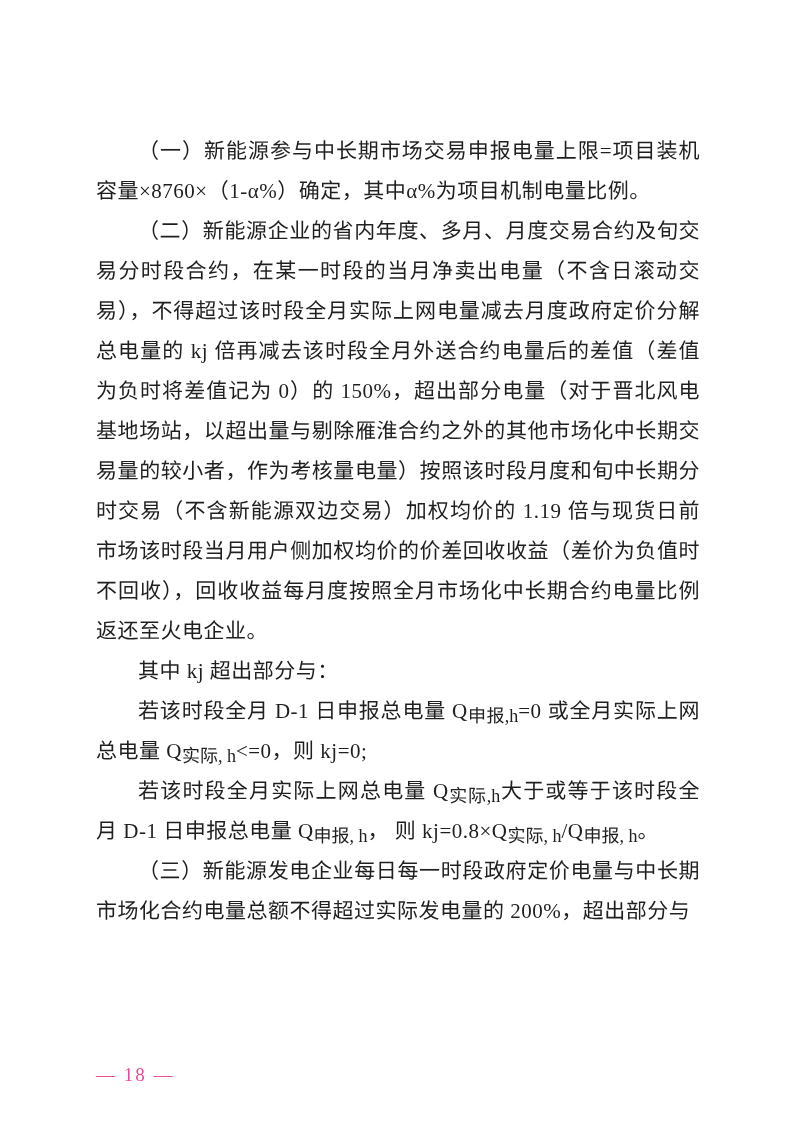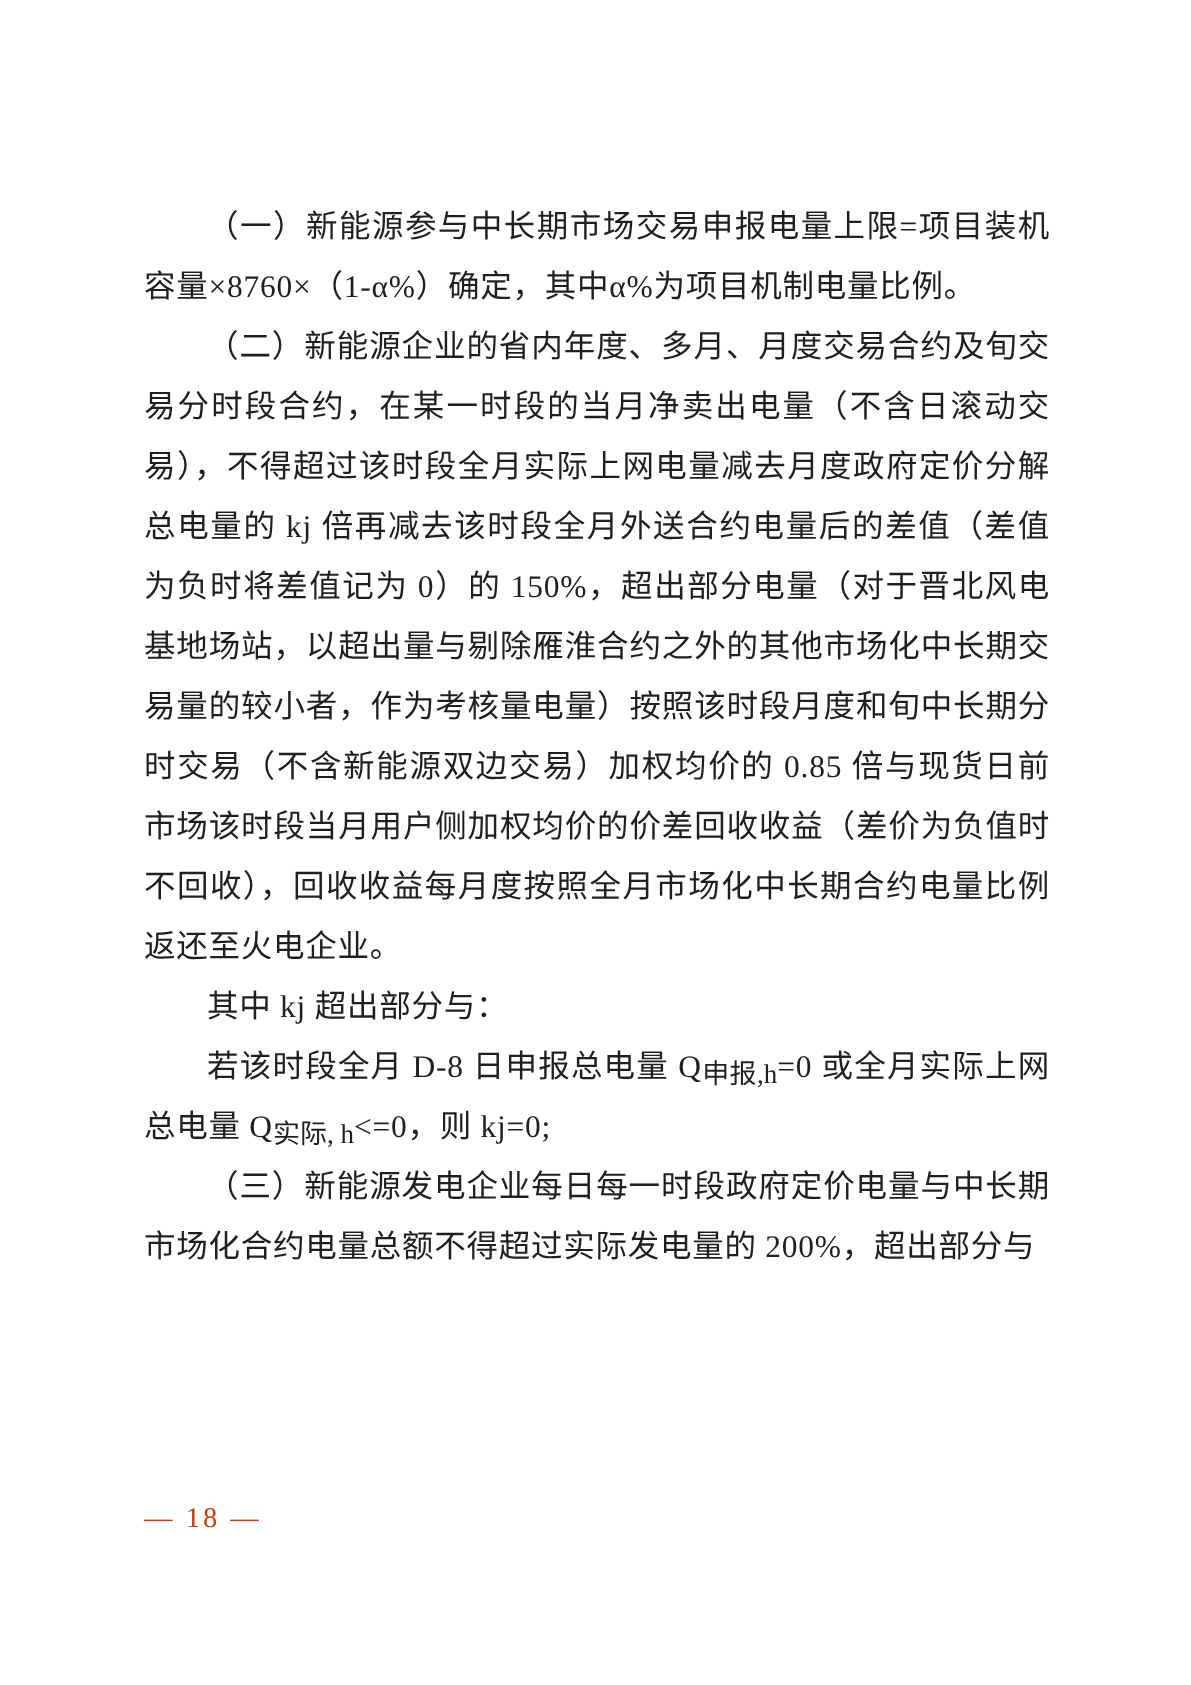--- a/index.html
+++ b/index.html
@@ -37,32 +37,33 @@
     font-size: 18px;
     letter-spacing: 0;
     line-height: 0;
     vertical-align: baseline;
     position: relative;
     top: 4px;
   }
   .page-footer {
     position: absolute;
     left: 96px;
-    top: 1002px;
+    top: 1064px;
     font-size: 19px;
     letter-spacing: 2px;
-    color: #c2410c;
+    color: #ec4899;
     text-align: center;
   }
 </style>
 </head>
 <body>
 
 <div class="page">
   <div class="doc-body" id="doc-body">
       <p><span>（一）新能源参与中长期市场交易申报电量上限=项目装机容量×8760×（1-α%）确定，其中α%为项目机制电量比例。</span></p>
-      <p><span>（二）新能源企业的省内年度、多月、月度交易合约及旬交易分时段合约，在某一时段的当月净卖出电量（不含日滚动交易），不得超过该时段全月实际上网电量减去月度政府定价分解总电量的 kj 倍再减去该时段全月外送合约电量后的差值（差值为负时将差值记为 0）的 150%，超出部分电量（对于晋北风电基地场站，以超出量与剔除雁淮合约之外的其他市场化中长期交易量的较小者，作为考核量电量）按照该时段月度和旬中长期分时交易（不含新能源双边交易）加权均价的 0.85 倍与现货日前市场该时段当月用户侧加权均价的价差回收收益（差价为负值时不回收），回收收益每月度按照全月市场化中长期合约电量比例返还至火电企业。</span></p>
+      <p><span>（二）新能源企业的省内年度、多月、月度交易合约及旬交易分时段合约，在某一时段的当月净卖出电量（不含日滚动交易），不得超过该时段全月实际上网电量减去月度政府定价分解总电量的 kj 倍再减去该时段全月外送合约电量后的差值（差值为负时将差值记为 0）的 150%，超出部分电量（对于晋北风电基地场站，以超出量与剔除雁淮合约之外的其他市场化中长期交易量的较小者，作为考核量电量）按照该时段月度和旬中长期分时交易（不含新能源双边交易）加权均价的 1.19 倍与现货日前市场该时段当月用户侧加权均价的价差回收收益（差价为负值时不回收），回收收益每月度按照全月市场化中长期合约电量比例返还至火电企业。</span></p>
       <p><span>其中 kj 超出部分与：</span></p>
-      <p><span>若该时段全月 D-8 日申报总电量 Q</span><sub>申报,h</sub><span>=0 或全月实际上网总电量 Q</span><sub>实际, h</sub><span>&lt;=0，则 kj=0;</span></p>
+      <p><span>若该时段全月 D-1 日申报总电量 Q</span><sub>申报,h</sub><span>=0 或全月实际上网总电量 Q</span><sub>实际, h</sub><span>&lt;=0，则 kj=0;</span></p>
+      <p><span>若该时段全月实际上网总电量 Q</span><sub>实际,h</sub><span>大于或等于该时段全月 D-1 日申报总电量 Q</span><sub>申报, h</sub><span>， 则 kj=0.8×Q</span><sub>实际, h</sub><span>/Q</span><sub>申报, h</sub><span>。</span></p>
       <p><span>（三）新能源发电企业每日每一时段政府定价电量与中长期市场化合约电量总额不得超过实际发电量的 200%，超出部分与</span></p>
     </div>
   <div class="page-footer">— 18 —</div>
 </div>
 
 </body></html>

